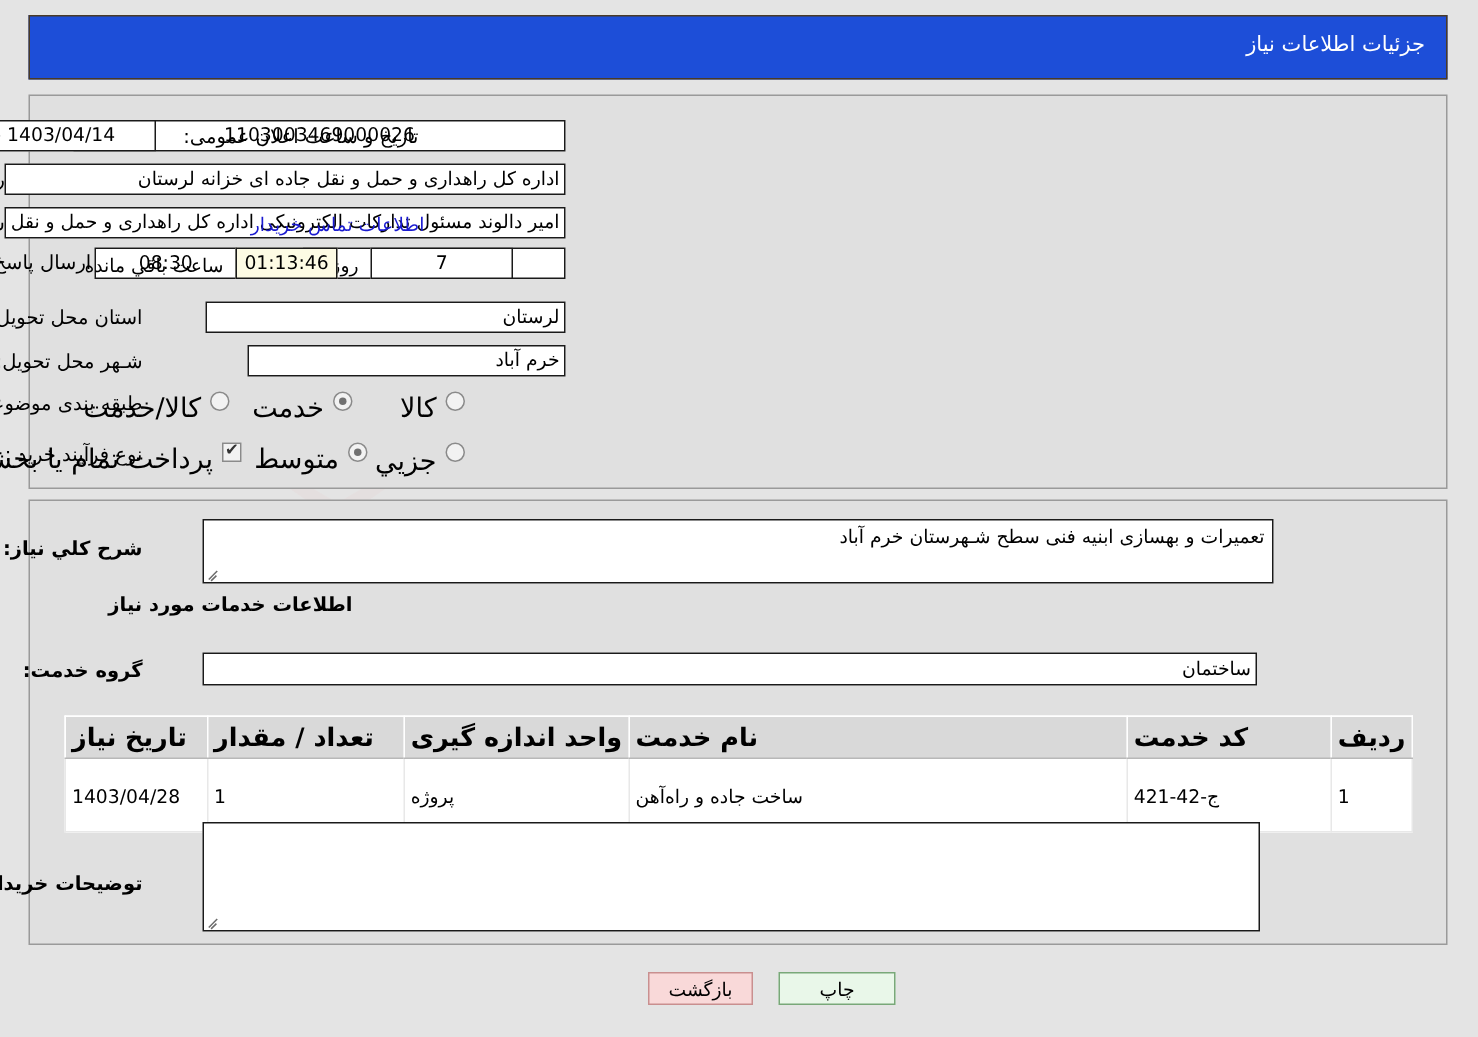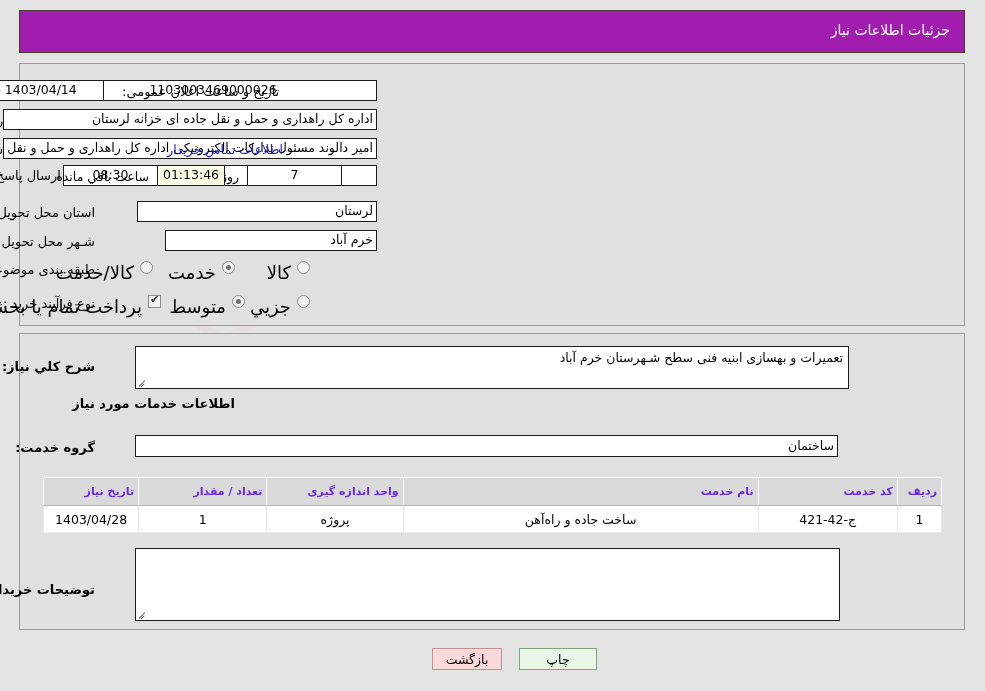--- a/index.html
+++ b/index.html
@@ -26,21 +26,21 @@
     pointer-events: none;
     z-index: 0;
     opacity: .30;
   }
 
   
   .header-bar {
     position: absolute;
     left: 19px; top: 10px;
     width: 946px; height: 43px;
-    background: #a21caf;
+    background: #1d4ed8;
     border: 1px solid #4a3a26;
     box-sizing: border-box;
     z-index: 2;
   }
   .header-title {
     position: absolute;
     right: 14px; top: 11px;
     color: #ffffff;
     font-size: 14px;
     letter-spacing: .2px;
@@ -180,34 +180,34 @@
     width: 899px;
     border-collapse: collapse;
     font-size: 12.5px;
     z-index: 3;
     background: #fff;
   }
   #items-table th {
     background: #d9d9d9;
     border: 1px solid #ffffff;
     border-bottom: 1px solid #b8b8b8;
-    color: #6d28d9;
+    color: #000000;
     font-weight: bold;
-    font-size: 11px;
+    font-size: 17px;
     height: 27px;
     padding: 0 4px;
-    text-align: right;
+    text-align: left;
     white-space: nowrap;
   }
   #items-table td {
     background: #ffffff;
     border: 1px solid #e8e8e8;
     height: 26px;
-    padding: 0 4px;
-    text-align: center;
+    padding: 11px 4px;
+    text-align: left;
     color: #000;
     white-space: nowrap;
   }
   #items-table tbody tr { border-bottom: 1px solid #cfcfcf; }
 
   
   .btn {
     position: absolute;
     font-size: 12.5px;
     border: 1px solid #7c7c7c;

